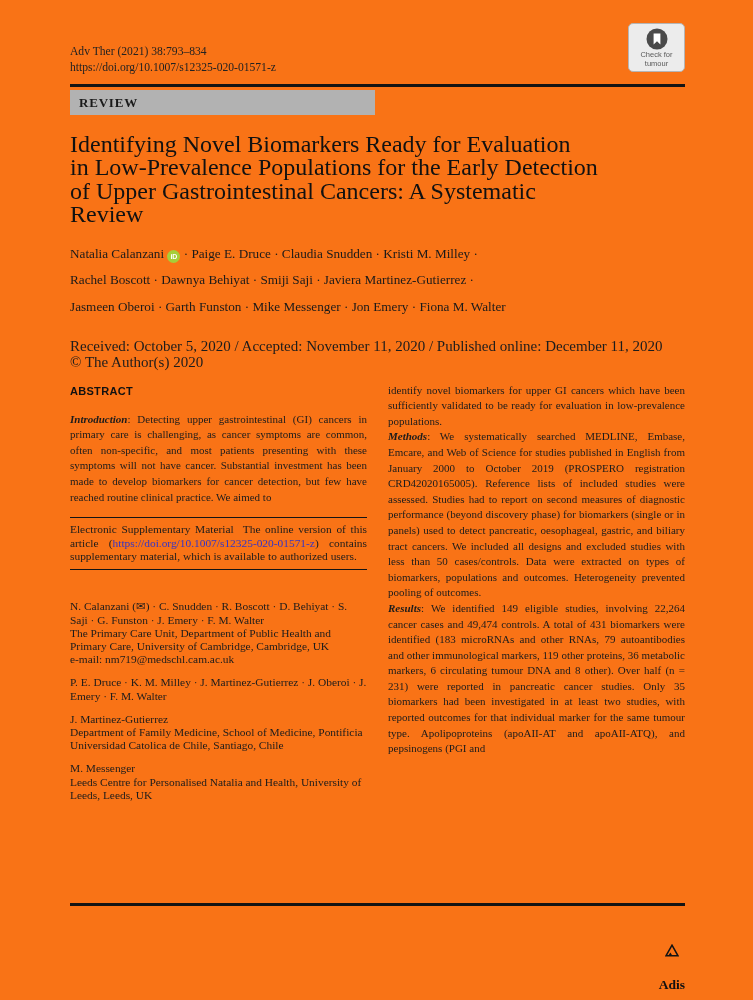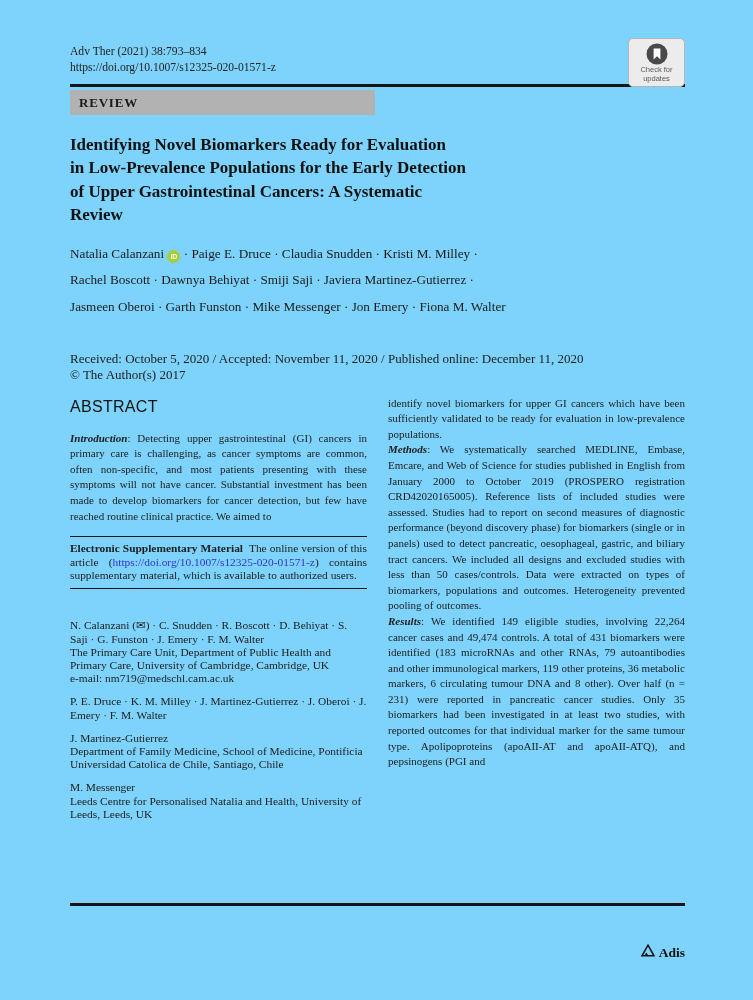--- a/index.html
+++ b/index.html
@@ -1,108 +1,108 @@
 <!DOCTYPE html>
 <html><head>
 <meta charset="utf-8">
 <style>
   * { margin:0; padding:0; box-sizing:border-box; }
   html,body { background:#888; }
   .page {
     position:relative;
     width:753px; height:1000px;
     margin:0 auto;
-    background:#7dd3fc;
+    background:#f97316;
     font-family:"Liberation Serif", serif;
     color:#1c1c1c;
     overflow:hidden;
   }
   .content { position:absolute; left:70px; right:68px; top:0; }
 
   
   .header-row { padding-top:44px; position:relative; }
   .journal-ref, .doi-line { font-size:11.6px; line-height:15.5px; color:#222; }
   .update-badge {
-    position:absolute; top:38px; right:0;
+    position:absolute; top:23px; right:0;
     width:57px; padding:4px 3px 3px;
     background:#ececec; border:1px solid #b5b5b5; border-radius:5px;
     text-align:center; cursor:pointer;
   }
   .badge-circle { display:block; margin:0 auto 1px; width:22px; height:22px; }
   .badge-text { font-family:"Liberation Sans", sans-serif; font-size:7.5px; line-height:8.5px; color:#5a5a5a; }
 
   .rule-thick { margin-top:9px; height:2.5px; background:#141414; }
   .review-band {
     margin-top:3px; width:305px; height:25px;
     background:#b2b2b2; color:#1a1a1a;
     font-size:13px; font-weight:bold; letter-spacing:0.8px;
     line-height:25px; padding-left:9px;
   }
 
   
-  .title { margin-top:18px; font-size:17px; font-weight:bold; line-height:23.5px; color:#111; }
+  .title { margin-top:18px; font-size:24px; font-weight:normal; line-height:23.5px; color:#111; }
   .authors { margin-top:14px; font-size:13.2px; line-height:26.7px; color:#1a1a1a; }
   .orcid {
     display:inline-block; width:13px; height:13px; border-radius:50%;
     background:#a6ce39; color:#fff;
     font-family:"Liberation Sans", sans-serif; font-size:7px; font-weight:bold;
     text-align:center; line-height:13px; vertical-align:-1px;
   }
-  .dates-block { margin-top:30px; font-size:13px; line-height:16.5px; }
+  .dates-block { margin-top:17px; font-size:15px; line-height:16.5px; }
 
   
   .columns { margin-top:12px; display:flex; gap:21px; }
   .col { width:297px; }
   .abstract-heading {
     font-family:"Liberation Sans", sans-serif;
-    font-size:16px; font-weight:normal; letter-spacing:0.3px;
+    font-size:11px; font-weight:bold; letter-spacing:0.3px;
     margin:2px 0 15px; color:#111;
   }
   .body-par { font-size:11px; line-height:15.6px; text-align:justify; }
   .lead { font-weight:bold; font-style:italic; }
 
   .esm-box {
     margin-top:12px;
     border-top:1.5px solid #141414; border-bottom:1.5px solid #141414;
     padding:5px 0 6px;
     font-size:11.4px; line-height:13.4px; text-align:justify;
   }
-  .esm-box b { font-weight:bold; }
+  .esm-box b { font-weight:normal; }
   .esm-link { color:#3434c8; text-decoration:none; word-break:break-all; cursor:pointer; }
 
   .affiliations { margin-top:30px; font-size:11.4px; line-height:13.2px; }
   .affil-block { margin-bottom:10px; }
 
   
   .bottom-rule { position:absolute; left:70px; right:68px; top:903px; height:2.5px; background:#141414; }
   .adis-logo {
     position:absolute; top:944px; right:68px;
-    display:flex; align-items:center; gap:4px;
-    font-size:13.5px; font-weight:bold; color:#111;
+    display:flex; align-items:center; gap:16px;
+    font-size:13.5px; font-weight:bold; color:#111;flex-direction:column;
   }
 </style>
 </head>
 <body>
 
 <div class="page">
   <div class="content">
 
     <div class="header-row">
       <div class="journal-ref">Adv Ther (2021) 38:793–834</div>
       <div class="doi-line">https://doi.org/10.1007/s12325-020-01571-z</div>
 
       <div class="update-badge">
         <span class="badge-circle">
           <svg width="22" height="22" viewBox="0 0 22 22">
             <circle cx="11" cy="11" r="10.5" fill="#4a4a4a"></circle>
             <path d="M7.6 5.6 h6.8 v10.8 l-3.4 -3.1 l-3.4 3.1 z" fill="#ffffff"></path>
           </svg>
         </span>
         <div class="badge-text">Check for</div>
-        <div class="badge-text">updates</div>
+        <div class="badge-text">tumour</div>
       </div>
     </div>
 
     <div class="rule-thick"></div>
     <div class="review-band">REVIEW</div>
 
     <h1 class="title">
       <div>Identifying Novel Biomarkers Ready for Evaluation</div>
       <div>in Low-Prevalence Populations for the Early Detection</div>
       <div>of Upper Gastrointestinal Cancers: A Systematic</div>
@@ -114,21 +114,21 @@
         <span>Natalia Calanzani</span>
         <span class="orcid">iD</span>
         <span>· Paige E. Druce · Claudia Snudden · Kristi M. Milley ·</span>
       </div>
       <div>Rachel Boscott · Dawnya Behiyat · Smiji Saji · Javiera Martinez-Gutierrez ·</div>
       <div>Jasmeen Oberoi · Garth Funston · Mike Messenger · Jon Emery · Fiona M. Walter</div>
     </div>
 
     <div class="dates-block">
       <div>Received: October 5, 2020 / Accepted: November 11, 2020 / Published online: December 11, 2020</div>
-      <div>© The Author(s) 2017</div>
+      <div>© The Author(s) 2020</div>
     </div>
 
     <div class="columns">
 
       <div class="col">
         <h2 class="abstract-heading">ABSTRACT</h2>
 
         <p class="body-par">
           <span class="lead">Introduction</span><span>: Detecting upper gastrointestinal (GI) cancers in primary care is challenging, as cancer symptoms are common, often non-specific, and most patients presenting with these symptoms will not have cancer. Substantial investment has been made to develop biomarkers for cancer detection, but few have reached routine clinical practice. We aimed to</span>
         </p>

